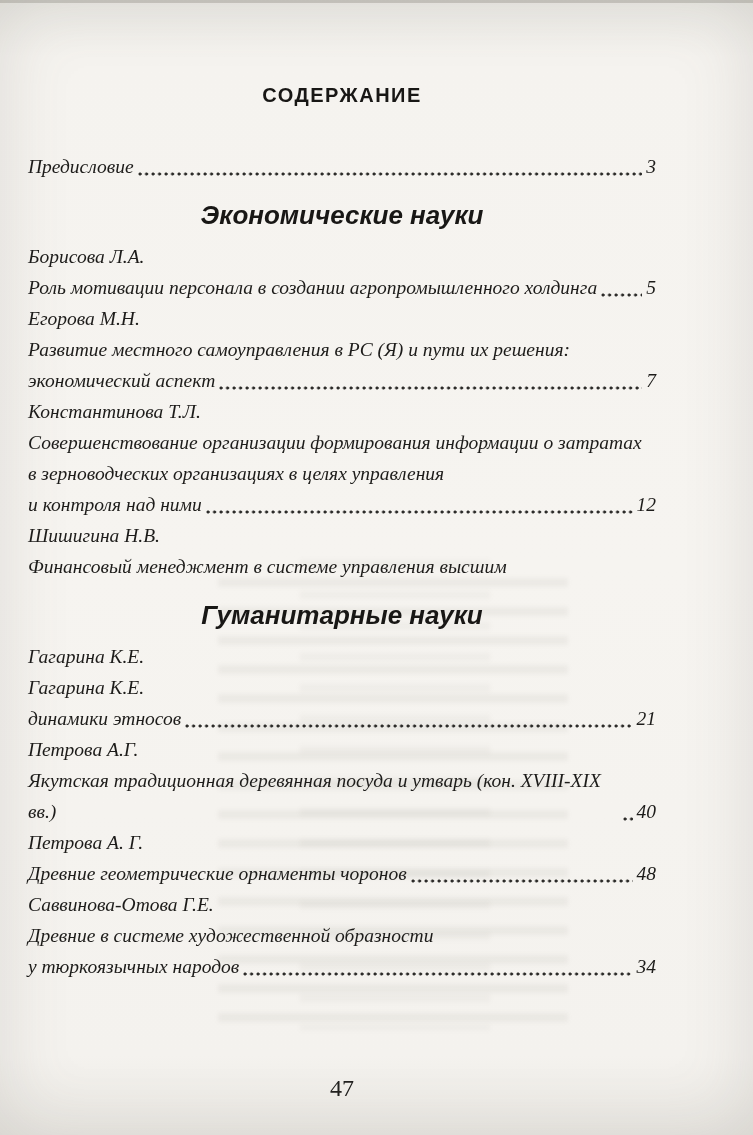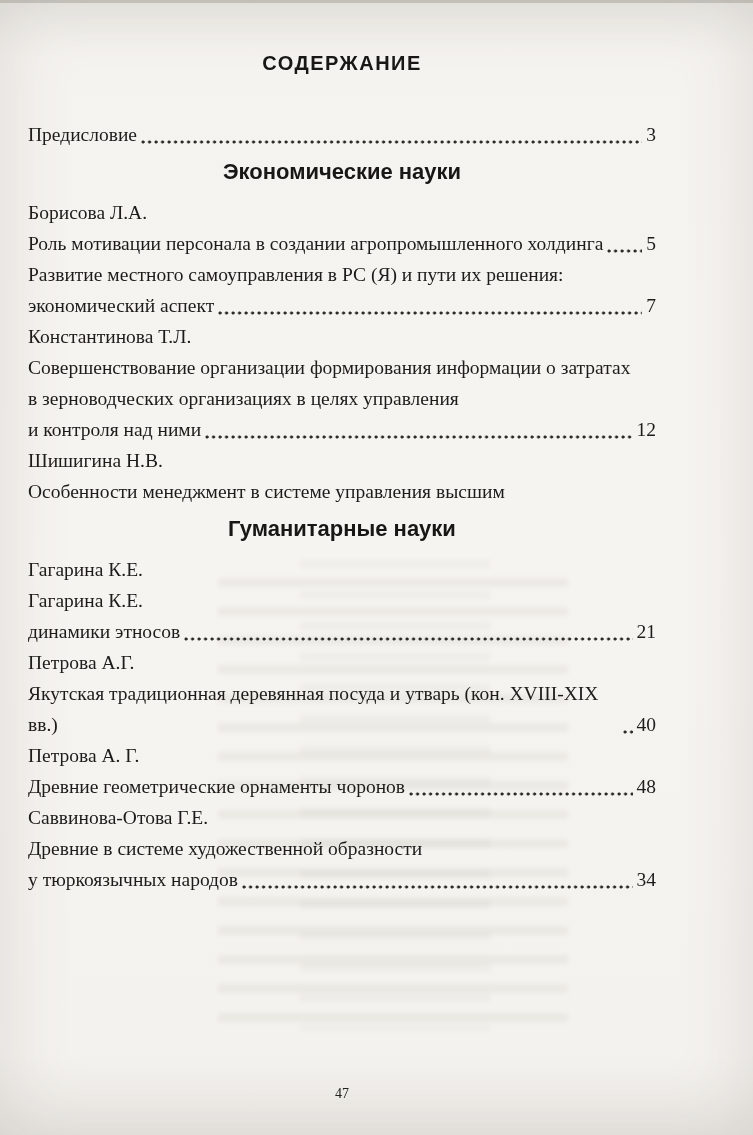--- a/index.html
+++ b/index.html
@@ -17,41 +17,41 @@
     box-shadow: inset 0 0 70px rgba(100, 95, 85, 0.16);
   }
   .page::before {
     content: "";
     position: absolute; top: 0; left: 0; right: 0; height: 3px;
     background: rgba(110, 106, 98, 0.28);
   }
 
   .content {
     position: relative;
-    padding: 52px 97px 0 28px;
+    padding: 84px 97px 0 28px;
     z-index: 2;
   }
 
   .doc-title {
     text-align: center;
     font-family: "Liberation Sans", sans-serif;
     font-weight: bold;
     font-size: 20px;
     letter-spacing: 1.5px;
     color: #181715;
     margin-bottom: 44px;
   }
 
   .toc {
     font-size: 19.5px;
     line-height: 31px;
     color: #1d1c1a;
   }
 
-  .line { min-height: 31px; }
+  .line { min-height: 31px; font-style: italic; }
 
   .entry { display: flex; align-items: flex-end; }
   .entry .t { flex: 0 1 auto; }
   .entry .leader {
     flex: 1 1 auto;
     min-width: 14px;
     position: relative;
     margin: 0 2px;
   }
   .entry .leader::after {
@@ -62,33 +62,33 @@
     background-size: 6.5px 4px;
     background-repeat: repeat-x;
   }
   .entry .pg { flex: 0 0 auto; }
 
   .author { }
 
   .heading {
     font-family: "Liberation Sans", sans-serif;
     font-weight: bold;
-    font-size: 22px;
+    font-size: 26px;
     text-align: center;
-    margin: 6px 0 10px 0;
+    margin: 18px 0 10px 0;
     color: #181715;
   }
 
   .page-number {
     position: absolute;
     bottom: 33px;
     left: 28px;
     width: 628px;
     text-align: center;
-    font-size: 14px;
+    font-size: 24px;
     color: #22211f;
     z-index: 2;
   }
 
   
   .bleed {
     position: absolute;
     top: 578px; left: 218px;
     width: 350px; height: 452px;
     background: repeating-linear-gradient(
@@ -137,36 +137,37 @@
           <span class="leader"></span>
           <span class="pg">3</span>
         </div>
         <div class="line heading"><span>Экономические науки</span></div>
         <div class="line author"><span>Борисова Л.А.</span></div>
         <div class="line entry">
           <span class="t">Роль мотивации персонала в создании агропромышленного холдинга</span>
           <span class="leader"></span>
           <span class="pg">5</span>
         </div>
+        <div class="line author"><span>Егорова М.Н.</span></div>
         <div class="line plain"><span>Развитие местного самоуправления в РС (Я) и пути их решения:</span></div>
         <div class="line entry">
           <span class="t">экономический аспект</span>
           <span class="leader"></span>
           <span class="pg">7</span>
         </div>
         <div class="line author"><span>Константинова Т.Л.</span></div>
         <div class="line plain"><span>Совершенствование организации формирования информации о затратах</span></div>
         <div class="line plain"><span>в зерноводческих организациях  в целях управления</span></div>
         <div class="line entry">
           <span class="t">и контроля над ними</span>
           <span class="leader"></span>
           <span class="pg">12</span>
         </div>
         <div class="line author"><span>Шишигина Н.В.</span></div>
-        <div class="line plain"><span>Особенности менеджмент в системе управления высшим</span></div>
+        <div class="line plain"><span>Финансовый менеджмент в системе управления высшим</span></div>
         <div class="line heading"><span>Гуманитарные науки</span></div>
         <div class="line author"><span>Гагарина К.Е.</span></div>
         <div class="line author"><span>Гагарина К.Е.</span></div>
         <div class="line entry">
           <span class="t">динамики этносов</span>
           <span class="leader"></span>
           <span class="pg">21</span>
         </div>
         <div class="line author"><span>Петрова А.Г.</span></div>
         <div class="line entry">

